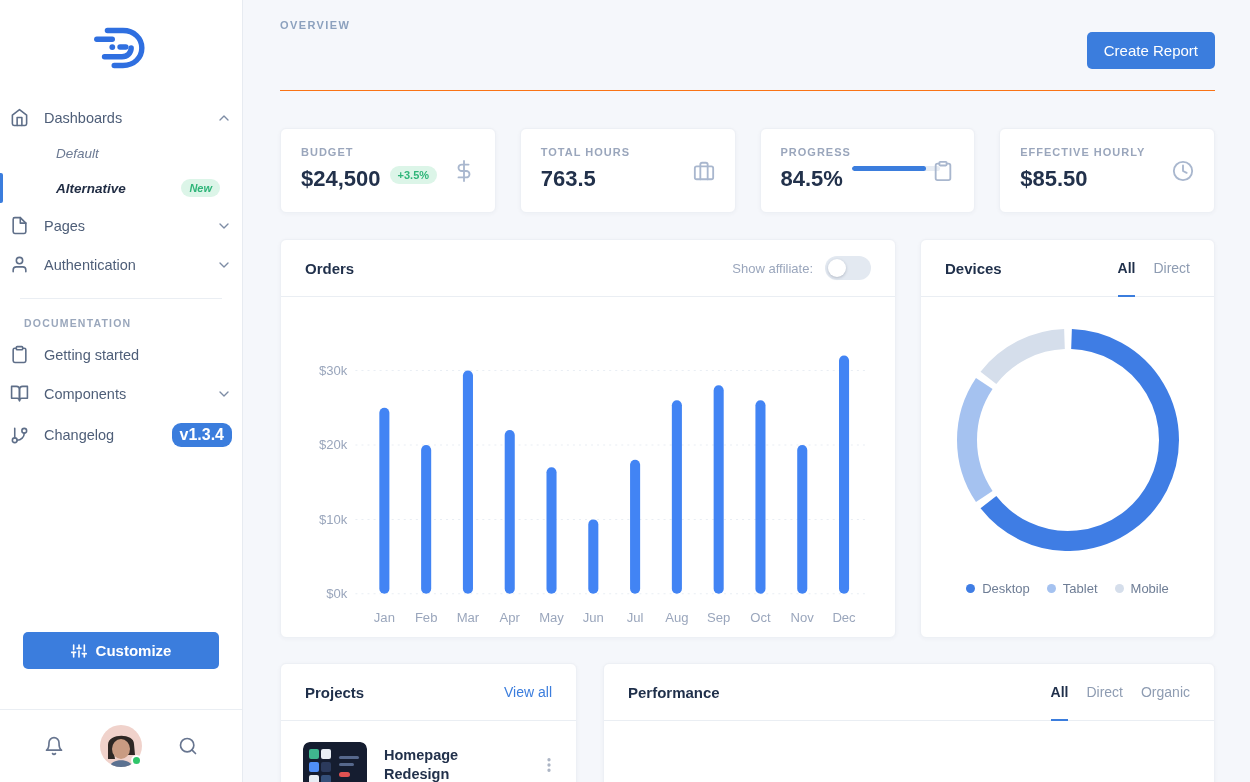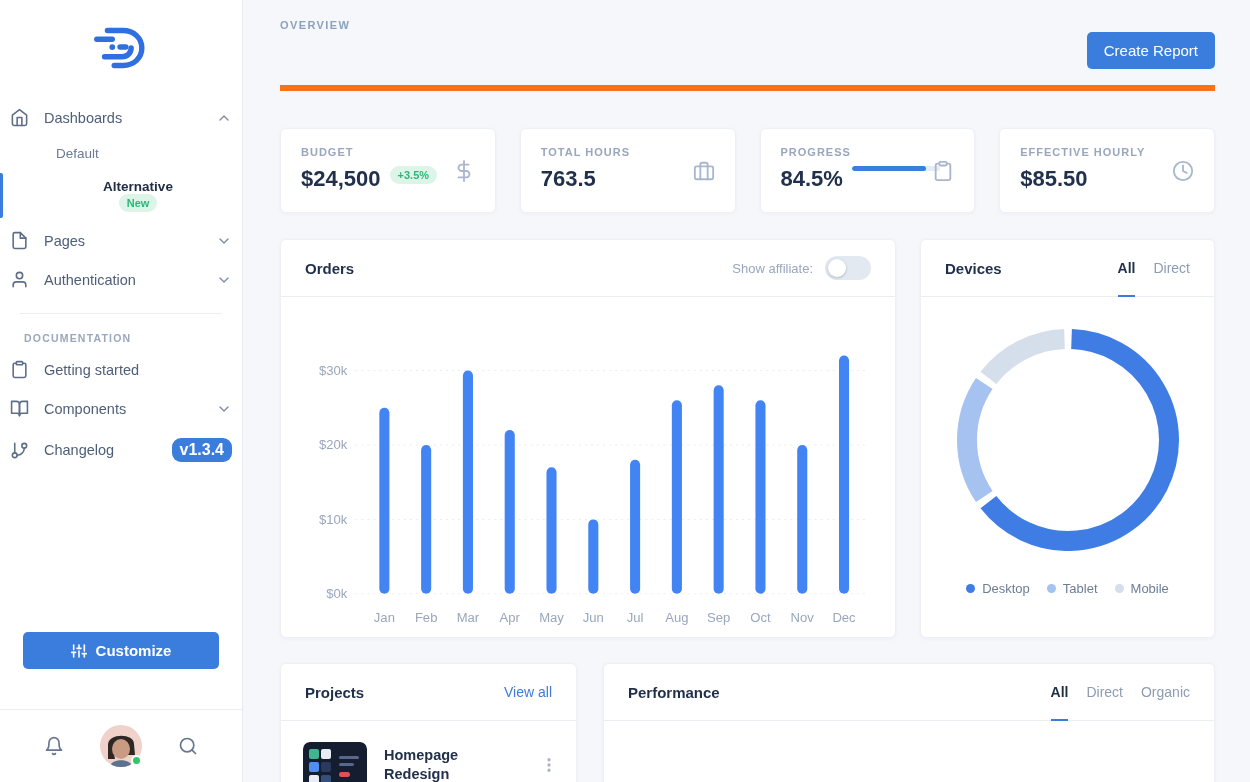--- a/index.html
+++ b/index.html
@@ -9,22 +9,22 @@
   
   .sidebar { position:fixed; left:0; top:0; width:243px; height:782px; background:#fff;
              border-right:1px solid #E7EBF1; display:flex; flex-direction:column; }
   .brand { padding:24px 0 20px; display:flex; justify-content:center; }
   .nav { margin-top:6px; }
   .nav-item { display:flex; align-items:center; padding:10px 10px; font-size:14.5px;
               color:#4E5E78; cursor:pointer; position:relative; }
   .nav-item .ni-icon { width:19px; height:19px; margin-right:15px; color:#5E6E88; flex:0 0 auto; }
   .nav-item .ni-label { flex:1; }
   .nav-item .chev { width:16px; height:16px; color:#7D8CA5; }
-  .nav-child { padding:9px 22px 9px 56px; font-size:13.5px; color:#6C7A93; }
-  .nav-child.active { color:#222E45; font-weight:bold;flex-direction:column; }
+  .nav-child { padding:9px 22px 9px 56px; font-size:13.5px; color:#6C7A93;font-style:italic; }
+  .nav-child.active { color:#222E45; font-weight:bold; }
   .nav-child.active::before { content:""; position:absolute; left:0; top:3px; bottom:3px;
               width:3px; background:#3B7DDD; border-radius:0 2px 2px 0; }
   .nav-divider { border-top:1px solid #EAEEF3; margin:14px 20px 0; }
   .nav-section { font-size:10.5px; letter-spacing:1.2px; font-weight:bold; color:#9AA7BC;
               padding:18px 24px 6px; }
   .badge-green { background:#DCF5E8; color:#2FB579; font-size:11px; font-weight:bold;
               padding:3px 8px; border-radius:9px; }
   .badge-blue { background:#3B7DDD; color:#fff; font-size:16px; font-weight:bold;
               padding:3px 8px; border-radius:9px; }
   .customize-btn { margin:auto 23px 40px; height:37px; background:#3B7DDD; color:#fff;
@@ -35,21 +35,21 @@
   .side-footer { border-top:1px solid #EAEEF3; height:73px; display:flex; align-items:center;
               justify-content:space-between; padding:0 44px; }
   .foot-icon { width:20px; height:20px; color:#67758F; cursor:pointer; }
   .avatar-wrap { position:relative; width:42px; height:42px; cursor:pointer; }
   .avatar-wrap .dot { position:absolute; right:0; bottom:1px; width:11px; height:11px;
               background:#30C66A; border:2px solid #fff; border-radius:50%; }
 
   
   .main { margin-left:243px; padding:0 35px 0 37px; }
   .page-header { display:flex; align-items:flex-start; justify-content:space-between;
-              padding-top:19px; border-bottom:6px solid #f97316; height:91px; }
+              padding-top:19px; border-bottom:1px solid #f97316; height:91px; }
   .eyebrow { font-size:11px; font-weight:bold; letter-spacing:1.4px; color:#8CA1BE; }
   .page-title { font-size:27px; font-weight:bold; color:#1F2E49; margin-top:5px; }
   .create-btn { margin-top:13px; background:#3B7DDD; color:#fff; border:none; border-radius:5px;
               padding:10px 17px; font-size:15px; cursor:pointer; font-family:"Liberation Sans", sans-serif; }
 
   .stats-row { margin-top:37px; display:grid; grid-template-columns:repeat(4,1fr); gap:24px; }
   .card { background:#fff; border:1px solid #EDF0F5; border-radius:6px;
               box-shadow:0 1px 4px rgba(30,45,70,0.04); }
   .stat-card { height:85px; padding:17px 20px; position:relative; }
   .stat-label { font-size:11px; font-weight:bold; letter-spacing:1px; color:#9AA6BC; }

